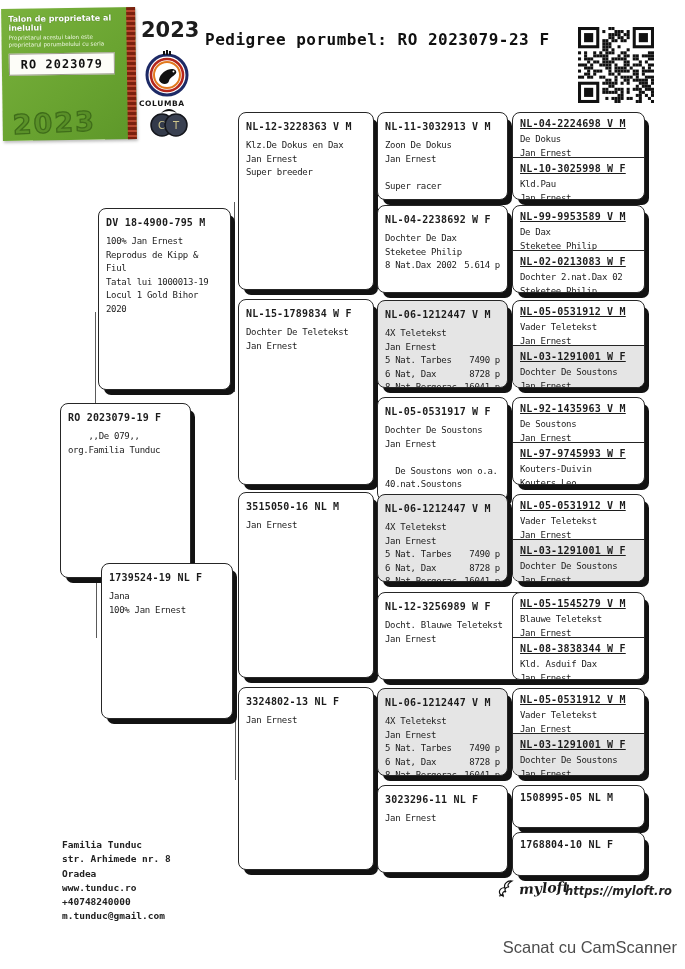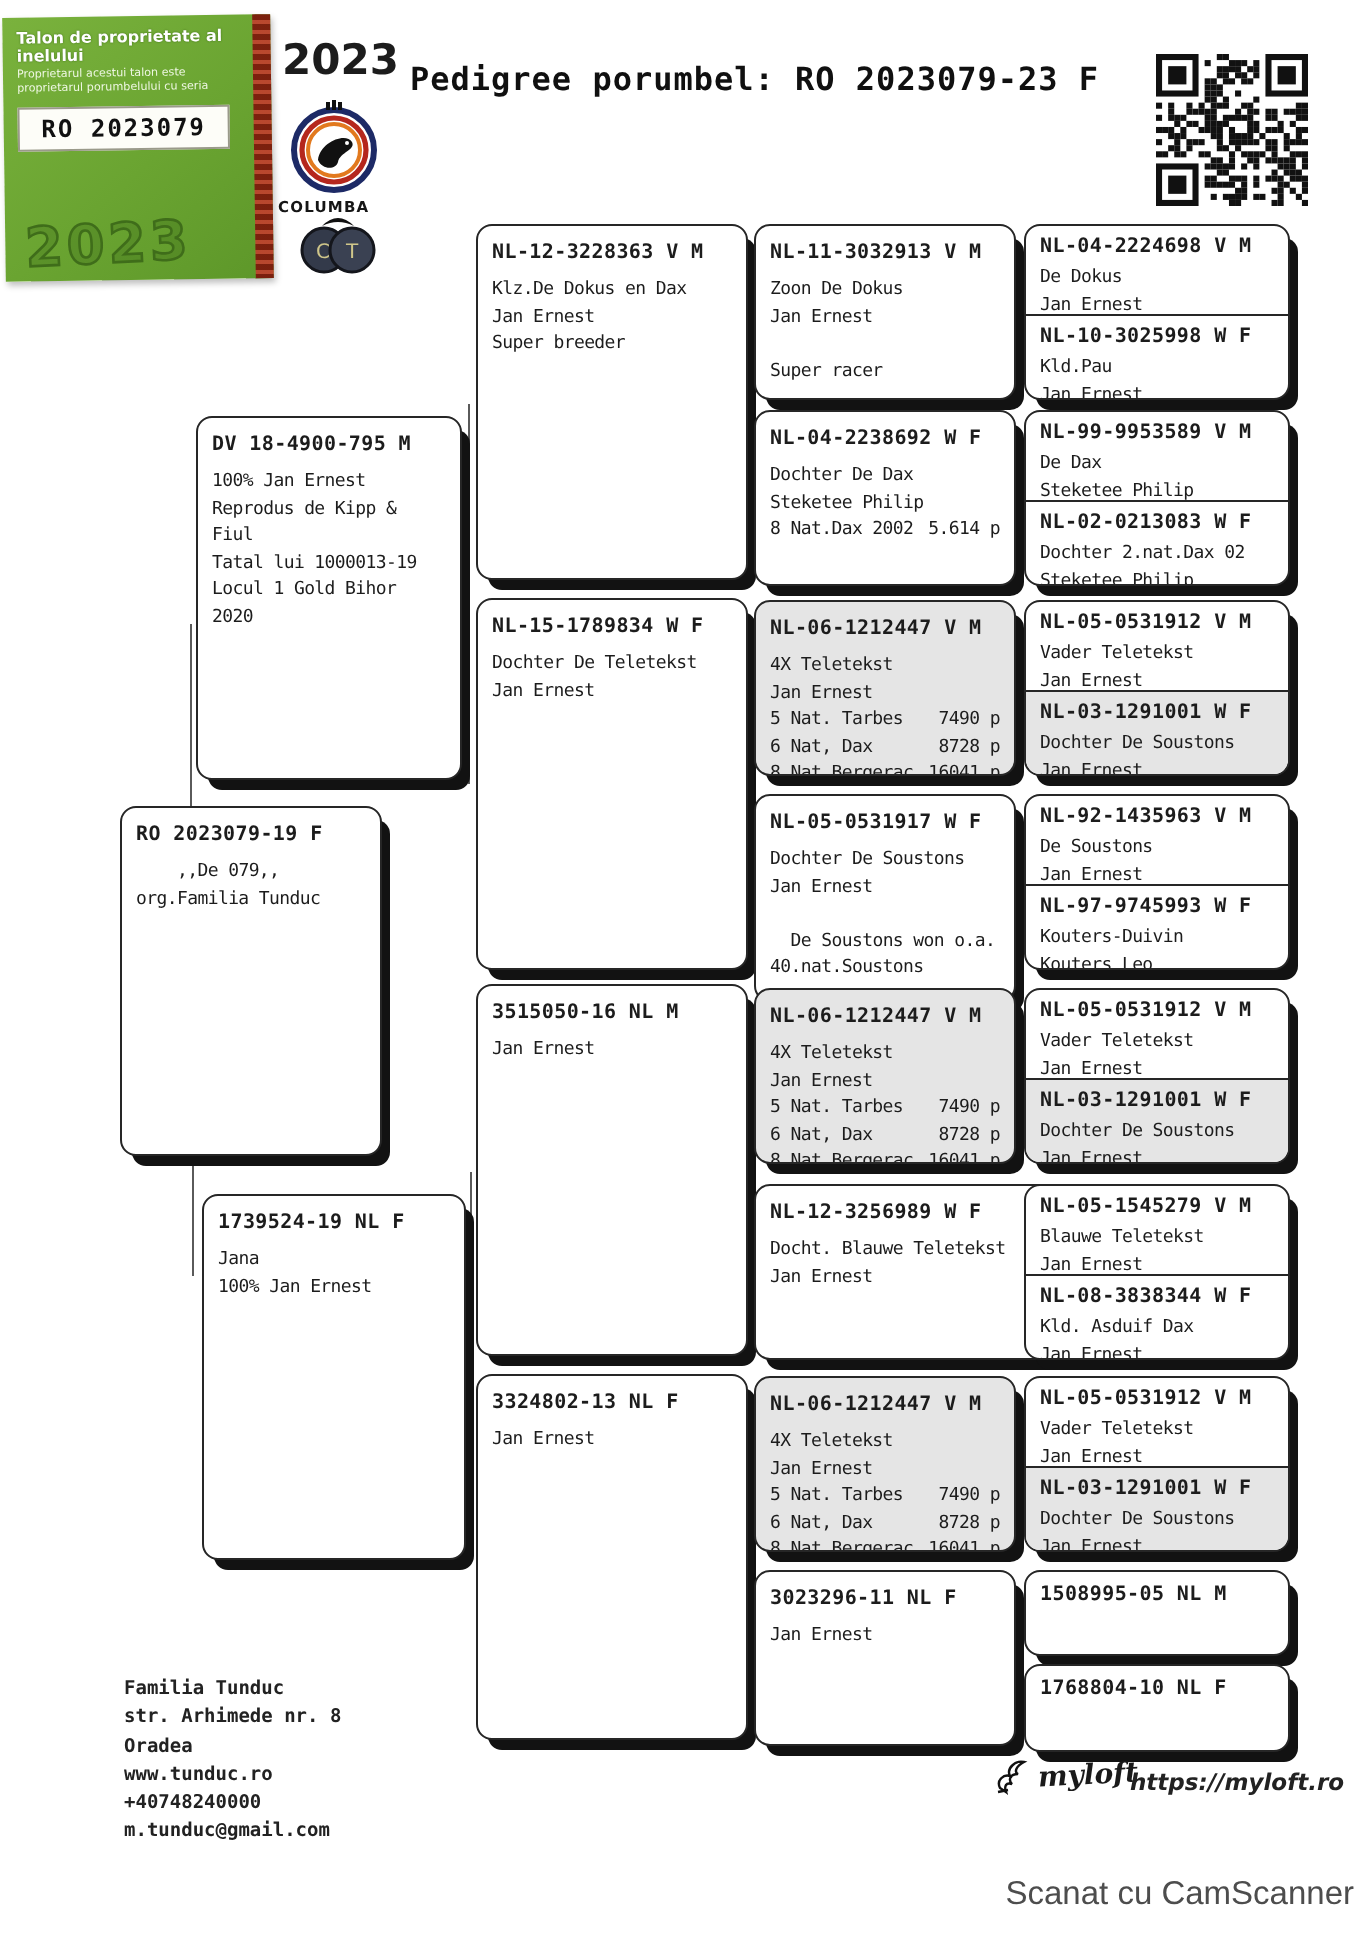--- a/index.html
+++ b/index.html
@@ -44,21 +44,21 @@
   .box .hdr{font-weight:bold;font-size:10px;letter-spacing:.2px;margin-bottom:7px;white-space:nowrap;}
   .box .body{font-size:9px;letter-spacing:-0.3px;line-height:1.5;white-space:pre-wrap;}
   .rows{font-size:9px;letter-spacing:-0.3px;line-height:1.5;}
   .row{display:flex;justify-content:space-between;}
   .shaded{background:#e5e5e5;}
 
   
   .sec{padding:0;}
   .half{box-sizing:border-box;height:44px;padding:5px 7px;overflow:hidden;}
   .half + .half{border-top:1.5px solid #262626;}
-  .half .hdr{margin-bottom:4px;}
+  .half .hdr{margin-bottom:4px;text-decoration:underline;}
 
   
   .vline{position:absolute;width:1px;background:#5a5a5a;}
 
   
   .owner{position:absolute;left:62px;top:838px;font-weight:bold;font-size:9.5px;
          line-height:1.5;color:#222;white-space:pre-wrap;}
   .myloft{position:absolute;left:497px;top:878px;display:flex;align-items:center;gap:4px;}
   .myloft-word{font-family:"DejaVu Serif",serif;font-style:italic;font-weight:bold;
                font-size:14px;color:#1a1a1a;transform:rotate(-3deg);}
@@ -366,21 +366,21 @@
     <div class="body">100% Jan Ernest
 Reprodus de Kipp &amp; Fiul
 Tatal lui 1000013-19
 Locul 1 Gold Bihor 2020</div>
   </div>
   <div class="box" style="left:60px;top:403px;width:131px;height:175px">
     <div class="hdr">RO 2023079-19 F</div>
     <div class="body">    ,,De 079,,
 org.Familia Tunduc</div>
   </div>
-  <div class="box" style="left:101px;top:597px;width:132px;height:183px">
+  <div class="box" style="left:101px;top:563px;width:132px;height:156px">
     <div class="hdr">1739524-19 NL F</div>
     <div class="body">Jana
 100% Jan Ernest</div>
   </div>
 
   <div class="box" style="left:238px;top:112px;width:136px;height:178px">
     <div class="hdr">NL-12-3228363 V M</div>
     <div class="body">Klz.De Dokus en Dax
 Jan Ernest
 Super breeder</div>

